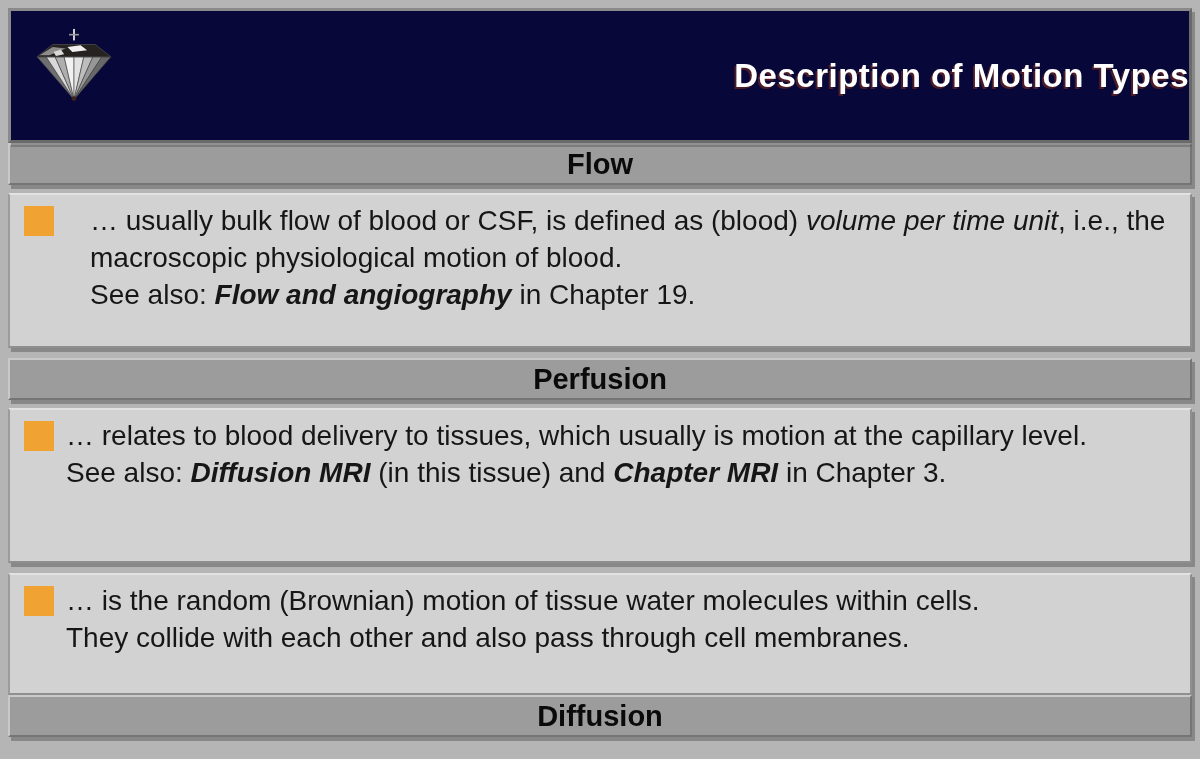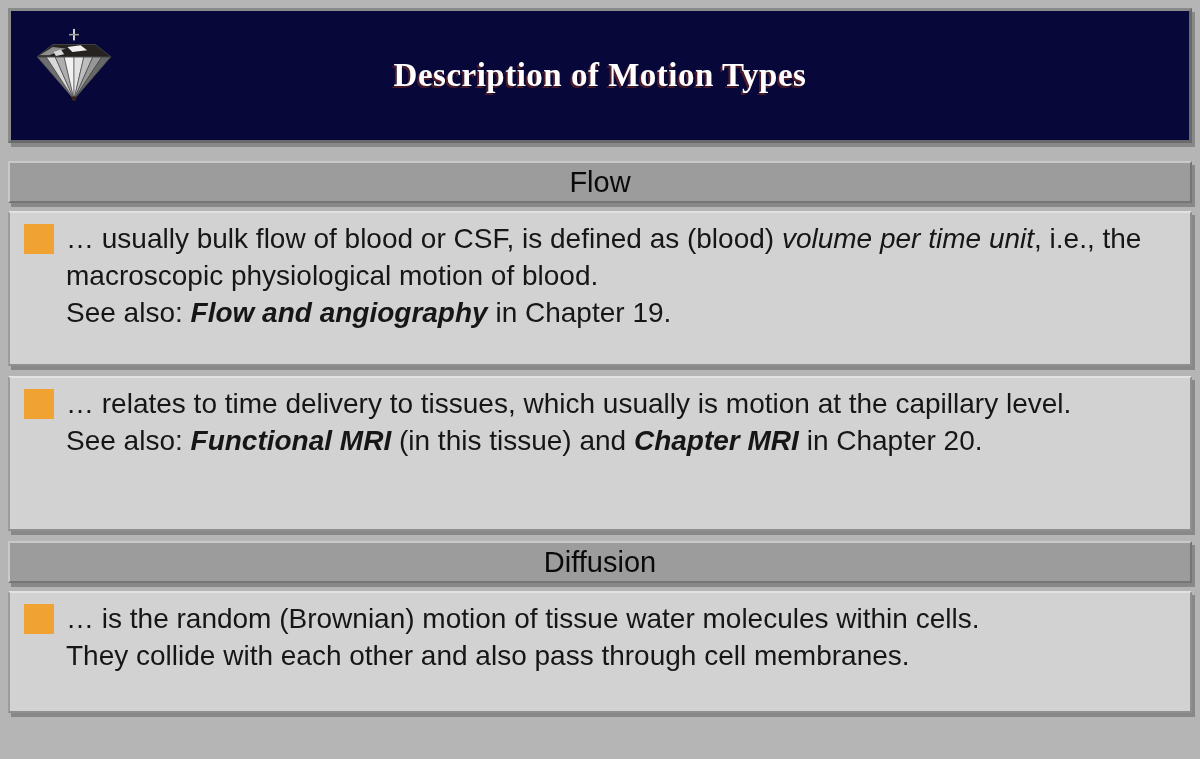--- a/index.html
+++ b/index.html
@@ -20,23 +20,22 @@
     box-shadow: 3px 4px 0 rgba(98,98,98,0.55);
   }
   .titlebar {
     height: 135px;
     background: #07073a;
     border: 3px solid;
     border-color: #8a8a8a #6a6a6a #6a6a6a #8a8a8a;
     position: relative;
     display: flex;
     align-items: center;
-    justify-content: center;
-    margin-bottom: 18px;
-    font-family: Liberation Serif, serif;
+    justify-content: flex-end;
+    margin-bottom: 0;
   }
   .titlebar .logo {
     position: absolute;
     left: 22px; top: 16px;
   }
   .page-title {
     color: #ffffff;
     font-size: 33px;
     font-weight: bold;
     letter-spacing: 0.5px;
@@ -47,33 +46,33 @@
     background: #9c9c9c;
     border: 2px solid;
     border-color: #c9c9c9 #757575 #757575 #c9c9c9;
     display: flex;
     align-items: center;
     justify-content: center;
     margin-bottom: 8px;
   }
   .sectionbar .heading {
     font-size: 29px;
-    font-weight: normal;
+    font-weight: bold;
     color: #0a0a0a;
   }
   .contentbox {
     background: #d2d2d2;
     border: 2px solid;
     border-color: #e2e2e2 #8f8f8f #8f8f8f #9c9c9c;
     padding: 7px 14px 0 14px;
     display: flex;
     align-items: flex-start;
     margin-bottom: 10px;
   }
-  .contentbox.h-flow { height: 155px; }
+  .contentbox.h-flow { height: 155px; gap: 24px; }
   .contentbox.h-perfusion { height: 155px; }
   .contentbox.h-diffusion { height: 122px; margin-bottom: 0; }
   .bullet {
     flex: 0 0 auto;
     width: 30px; height: 30px;
     background: #f0a232;
     margin: 4px 12px 0 0;
   }
   .bodytext {
     flex: 1 1 auto;
@@ -121,32 +120,35 @@
     <span class="heading">Flow</span>
   </div>
   <div class="box contentbox h-flow">
     <span class="bullet"></span>
     <div class="bodytext">
       <p><span>… usually bulk flow of blood or CSF, is defined as (blood) </span><span class="it">volume per time unit</span><span>, i.e., the macroscopic physiological motion of blood.</span></p>
       <p><span>See also: </span><span class="ref">Flow and angiography</span><span> in Chapter 19.</span></p>
     </div>
   </div>
 
+  <div class="box sectionbar">
+    <span class="heading">Perfusion</span>
+  </div>
   <div class="box contentbox h-perfusion">
     <span class="bullet"></span>
     <div class="bodytext">
-      <p><span>… relates to time delivery to tissues, which usually is motion at the capillary level.</span></p>
-      <p><span>See also: </span><span class="ref">Functional MRI</span><span> (in this tissue) and </span><span class="ref">Chapter MRI</span><span> in Chapter 20.</span></p>
+      <p><span>… relates to blood delivery to tissues, which usually is motion at the capillary level.</span></p>
+      <p><span>See also: </span><span class="ref">Diffusion MRI</span><span> (in this tissue) and </span><span class="ref">Chapter MRI</span><span> in Chapter 3.</span></p>
     </div>
   </div>
 
-  <div class="box sectionbar">
-    <span class="heading">Diffusion</span>
-  </div>
   <div class="box contentbox h-diffusion">
     <span class="bullet"></span>
     <div class="bodytext">
       <p><span>… is the random (Brownian) motion of tissue water molecules within cells.</span></p>
       <p><span>They collide with each other and also pass through cell membranes.</span></p>
     </div>
   </div>
+  <div class="box sectionbar">
+    <span class="heading">Diffusion</span>
+  </div>
 
 </div>
 
 </body></html>

